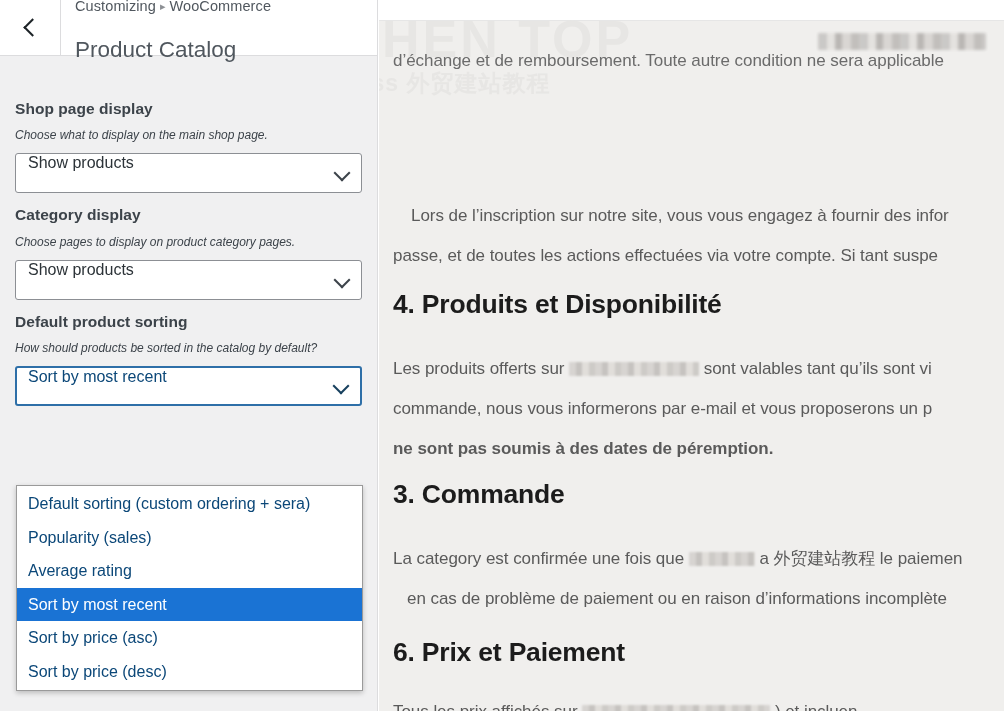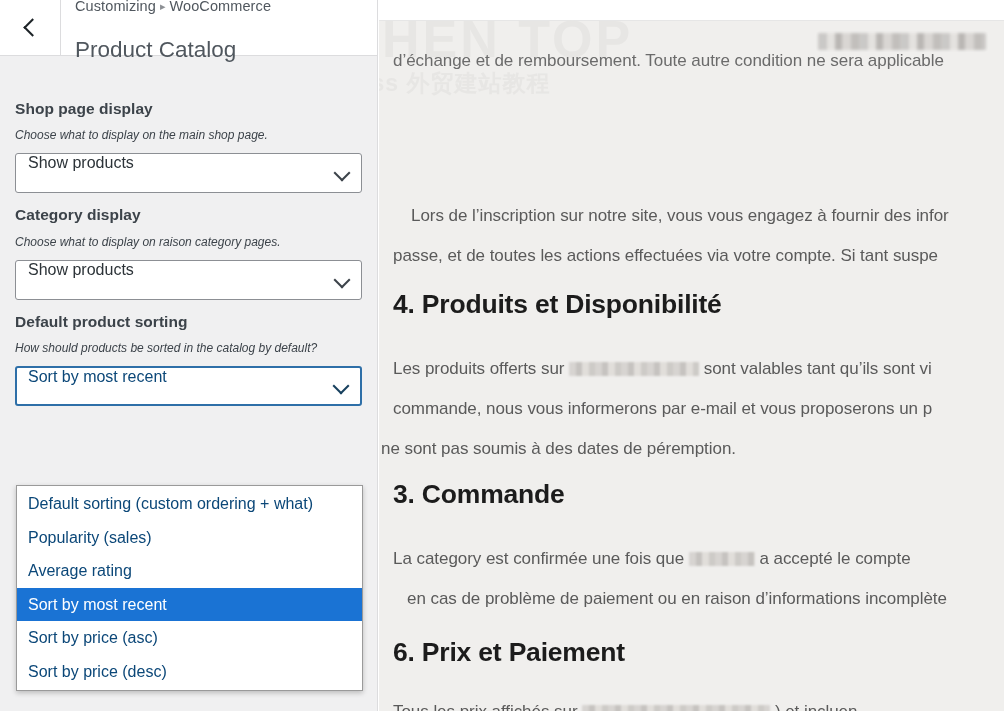--- a/index.html
+++ b/index.html
@@ -308,40 +308,40 @@
         <span class="control-label">Shop page display</span>
         <span class="control-desc">Choose what to display on the main shop page.</span>
         <div class="wp-select">
           <span>Show products</span>
           <span class="caret"></span>
         </div>
       </div>
 
       <div class="control">
         <span class="control-label">Category display</span>
-        <span class="control-desc">Choose what to display on raison category pages.</span>
+        <span class="control-desc">Choose pages to display on product category pages.</span>
         <div class="wp-select">
           <span>Show products</span>
           <span class="caret"></span>
         </div>
       </div>
 
       <div class="control">
         <span class="control-label">Default product sorting</span>
         <span class="control-desc">How should products be sorted in the catalog by default?</span>
         <div class="wp-select open">
           <span>Sort by most recent</span>
           <span class="caret"></span>
         </div>
       </div>
 
     </div>
 
     <div id="dropdown-list">
-        <div class="dd-option">Default sorting (custom ordering + what)</div>
+        <div class="dd-option">Default sorting (custom ordering + sera)</div>
         <div class="dd-option">Popularity (sales)</div>
         <div class="dd-option">Average rating</div>
         <div class="dd-option selected">Sort by most recent</div>
         <div class="dd-option">Sort by price (asc)</div>
         <div class="dd-option">Sort by price (desc)</div>
       </div>
 
   </div>
 
   <div id="preview">
@@ -354,22 +354,22 @@
 
     <div id="top-clipped-line">d’échange et de remboursement. Toute autre condition ne sera applicable</div>
     <div id="top-right-redaction"></div>
 
     <div id="doc">
         <div class="doc-p" style="position: absolute; left: 16px; top: 178px; margin-left: 16px;">Lors de l’inscription sur notre site, vous vous engagez à fournir des infor</div>
         <div class="doc-p" style="position: absolute; left: 14px; top: 218px;">passe, et de toutes les actions effectuées via votre compte. Si tant suspe</div>
         <div class="doc-h2" style="position: absolute; left: 14px; top: 267px;">4. Produits et Disponibilité</div>
         <div class="doc-p" style="position: absolute; left: 14px; top: 331px;"><span>Les produits offerts sur </span><span class="redact" style="width: 130px;"></span><span> sont valables tant qu’ils sont vi</span></div>
         <div class="doc-p" style="position: absolute; left: 14px; top: 371px;">commande, nous vous informerons par e-mail et vous proposerons un p</div>
-        <div class="doc-p" style="position: absolute; left: 2px; top: 411px;">ne sont pas soumis à des dates de péremption.</div>
+        <div class="doc-p" style="position: absolute; left: 14px; top: 411px; font-weight: bold;">ne sont pas soumis à des dates de péremption.</div>
         <div class="doc-h2" style="position: absolute; left: 14px; top: 457px;">3. Commande</div>
-        <div class="doc-p" style="position: absolute; left: 14px; top: 521px;"><span>La category est confirmée une fois que </span><span class="redact" style="width: 66px;"></span><span> a accepté le compte</span></div>
+        <div class="doc-p" style="position: absolute; left: 14px; top: 521px;"><span>La category est confirmée une fois que </span><span class="redact" style="width: 66px;"></span><span> a 外贸建站教程 le paiemen</span></div>
         <div class="doc-p" style="position: absolute; left: 28px; top: 561px;">en cas de problème de paiement ou en raison d’informations incomplète</div>
         <div class="doc-h2" style="position: absolute; left: 14px; top: 615px;">6. Prix et Paiement</div>
         <div class="doc-p" style="position: absolute; left: 14px; top: 674px;"><span>Tous les prix affichés sur </span><span class="redact" style="width: 188px;"></span><span> ) et incluen</span></div>
       </div>
   </div>
 
 </div>
 
 </body></html>

